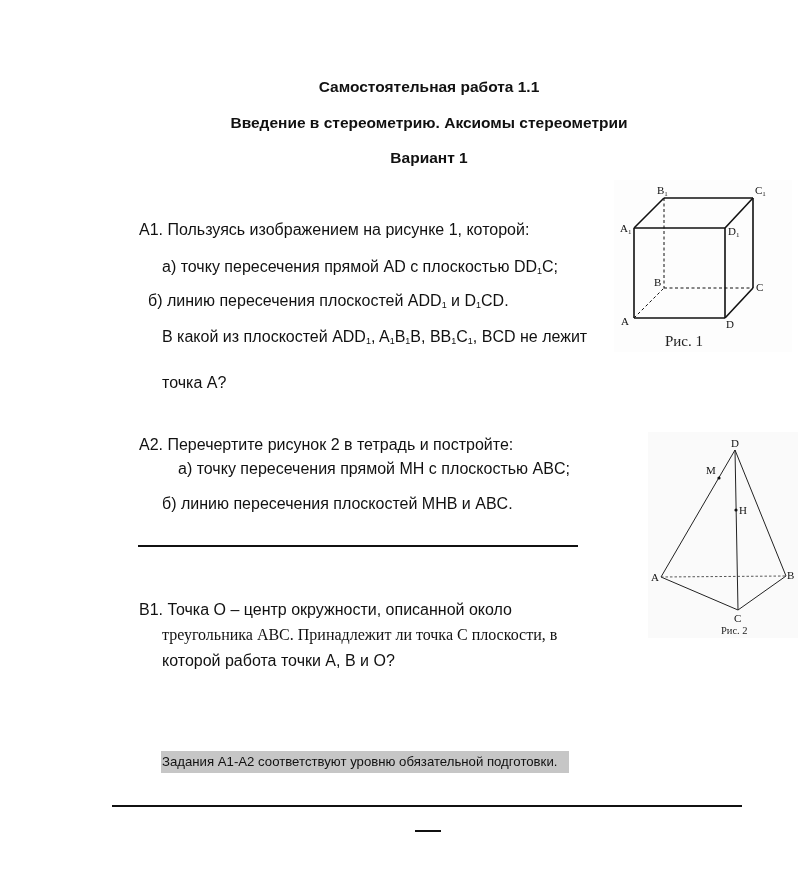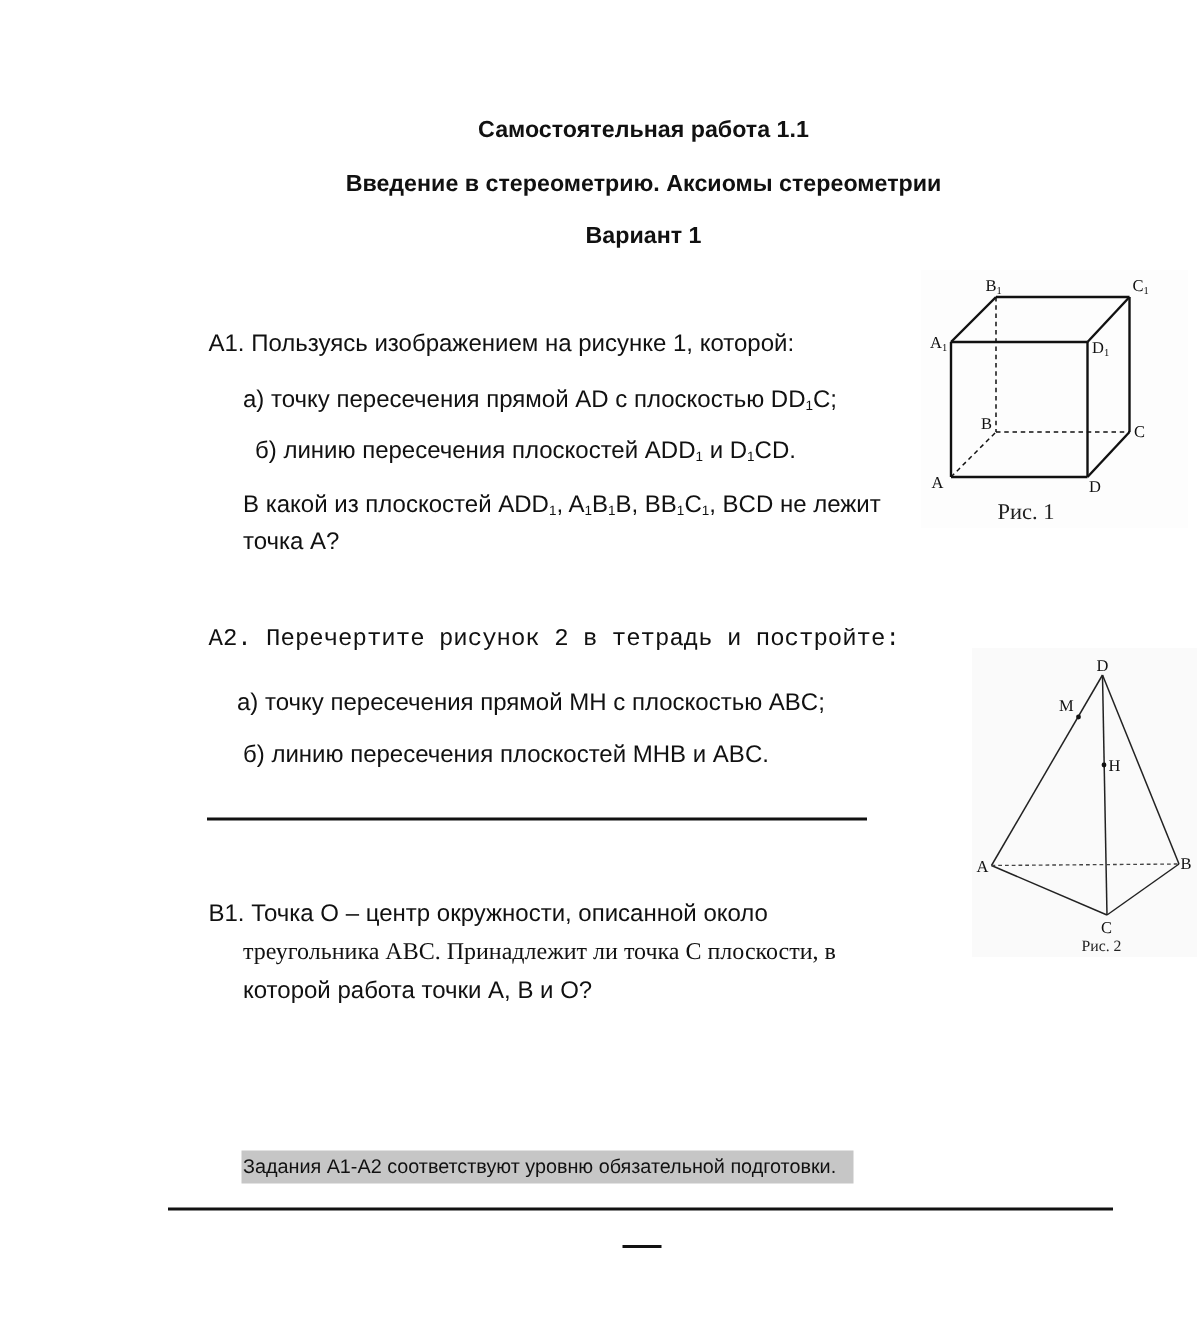--- a/index.html
+++ b/index.html
@@ -11,44 +11,44 @@
   .title {
     position: absolute; left: 0; width: 858px; text-align: center;
     font-weight: bold; font-size: 15.5px; white-space: nowrap;
   }
   .txt { position: absolute; font-size: 16px; white-space: nowrap; line-height: 20px; }
   sub { font-size: 9px; vertical-align: -2px; line-height: 0; }
   .rule { position: absolute; background: #111; height: 1.5px; }
   .hl {
     position: absolute; left: 161px; top: 751px; width: 408px; height: 22px;
     background: #c6c6c6; font-size: 13.2px; line-height: 22px; white-space: nowrap;
-    padding-left: 1px; box-sizing: border-box; margin-top: 16px;
+    padding-left: 1px; box-sizing: border-box;
   }
   .fig { position: absolute; }
   .fig svg text { font-family: "Liberation Serif", serif; }
   .caption { font-family: "Liberation Sans", sans-serif; }
 </style>
 </head>
 <body>
 
 <div class="title" style="top:78px;">Самостоятельная работа 1.1</div>
 <div class="title" style="top:114px;">Введение в стереометрию. Аксиомы стереометрии</div>
 <div class="title" style="top:149px;">Вариант 1</div>
 
 <div class="txt" style="left:139px; top:220px;">А1. Пользуясь изображением на рисунке 1, которой:</div>
 <div class="txt" style="left:162px; top:257px;">
   <span>а) точку пересечения прямой AD с плоскостью DD</span><sub>1</sub><span>C;</span>
 </div>
-<div class="txt" style="left:170px; top:291px;text-align:right;">
+<div class="txt" style="left:148px; top:291px;text-align:right;">
   <span>б) линию пересечения плоскостей ADD</span><sub>1</sub><span> и D</span><sub>1</sub><span>CD.</span>
 </div>
 <div class="txt" style="left:162px; top:327px;">
   <span>В какой из плоскостей ADD</span><sub>1</sub><span>, A</span><sub>1</sub><span>B</span><sub>1</sub><span>B, BB</span><sub>1</sub><span>C</span><sub>1</sub><span>, BCD не лежит</span>
 </div>
-<div class="txt" style="left:162px; top:352px;">точка А?</div>
+<div class="txt" style="left:162px; top:373px;">точка А?</div>
 
 <div class="fig" style="left:614px; top:180px; width:178px; height:172px;">
   <svg width="178" height="172" viewBox="614 180 178 172">
     <rect x="614" y="180" width="178" height="172" fill="#fdfdfd"></rect>
     <g stroke="#111" stroke-width="1.6" fill="none">
 
       <line x1="634" y1="228" x2="725" y2="228"></line>
       <line x1="634" y1="228" x2="634" y2="318"></line>
       <line x1="725" y1="228" x2="725" y2="318"></line>
       <line x1="634" y1="318" x2="725" y2="318"></line>
@@ -72,22 +72,22 @@
       <text x="728" y="235"><tspan>D</tspan><tspan font-size="7" dy="2">1</tspan></text>
       <text x="654" y="286">B</text>
       <text x="756" y="291">C</text>
       <text x="621" y="325">A</text>
       <text x="726" y="328">D</text>
     </g>
     <text class="caption" x="665" y="346" font-size="15" fill="#222">Рис. 1</text>
   </svg>
 </div>
 
-<div class="txt" style="left:139px; top:416px;font-family:Liberation Mono, monospace;">А2. Перечертите рисунок 2 в тетрадь и постройте:</div>
-<div class="txt" style="left:158px; top:459px;text-align:center;">а) точку пересечения прямой  MH с плоскостью ABC;</div>
+<div class="txt" style="left:139px; top:435px;">А2. Перечертите рисунок 2 в тетрадь и постройте:</div>
+<div class="txt" style="left:178px; top:459px;text-align:center;">а) точку пересечения прямой  MH с плоскостью ABC;</div>
 <div class="txt" style="left:162px; top:494px;">б) линию пересечения плоскостей MHB и ABC.</div>
 <div class="rule" style="left:138px; top:545px; width:440px;"></div>
 
 <div class="fig" style="left:648px; top:432px; width:150px; height:206px;">
   <svg width="150" height="206" viewBox="648 432 150 206">
     <rect x="648" y="432" width="150" height="206" fill="#fafafa"></rect>
     <g stroke="#222" stroke-width="1" fill="none">
       <line x1="735" y1="450" x2="661" y2="577"></line>
       <line x1="735" y1="450" x2="786" y2="576"></line>
       <line x1="735" y1="450" x2="738" y2="610"></line>

